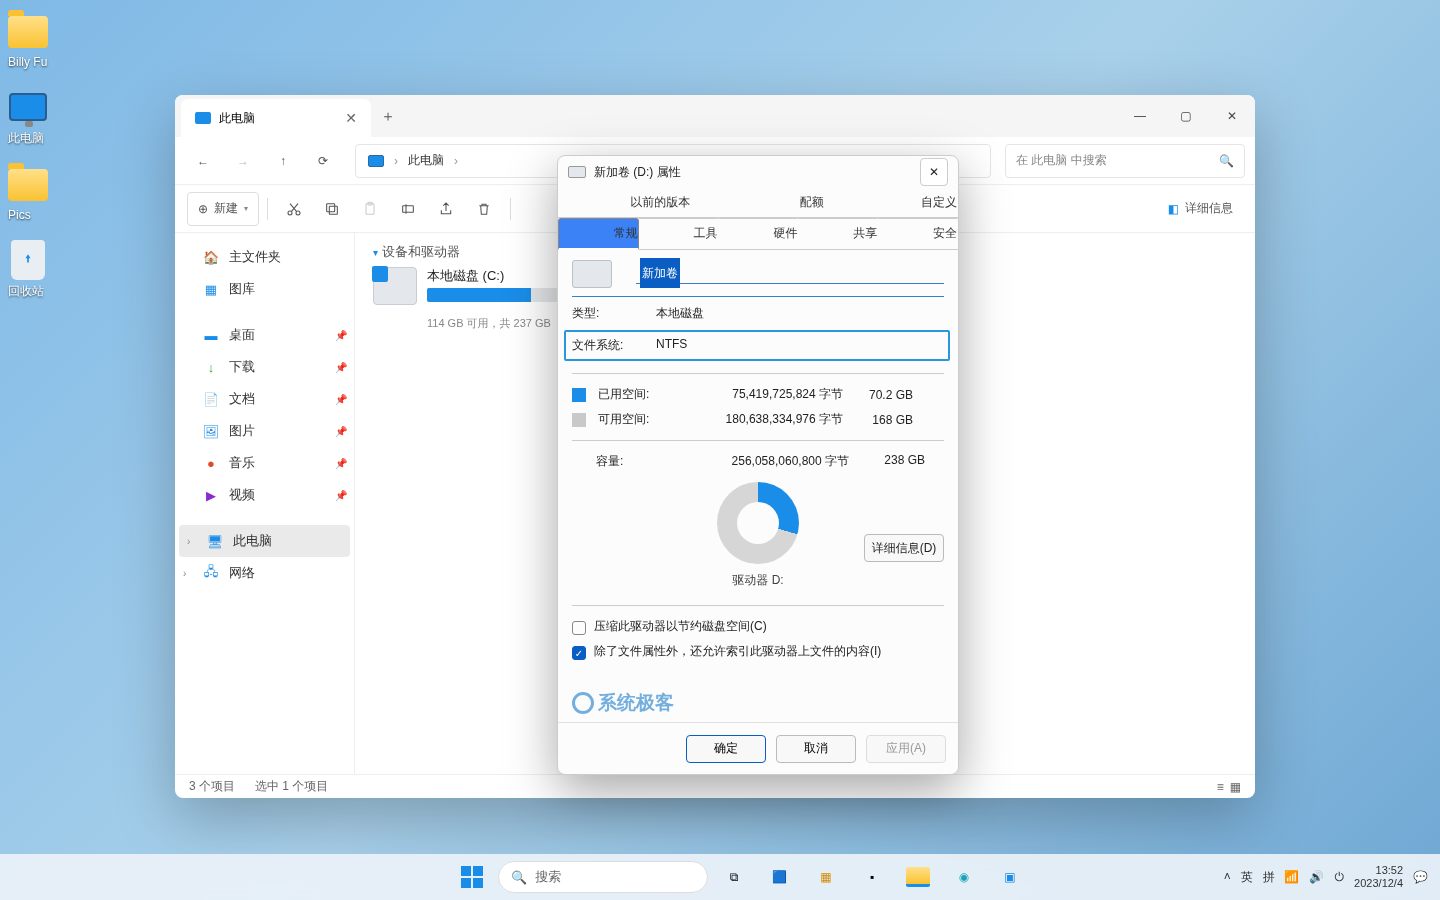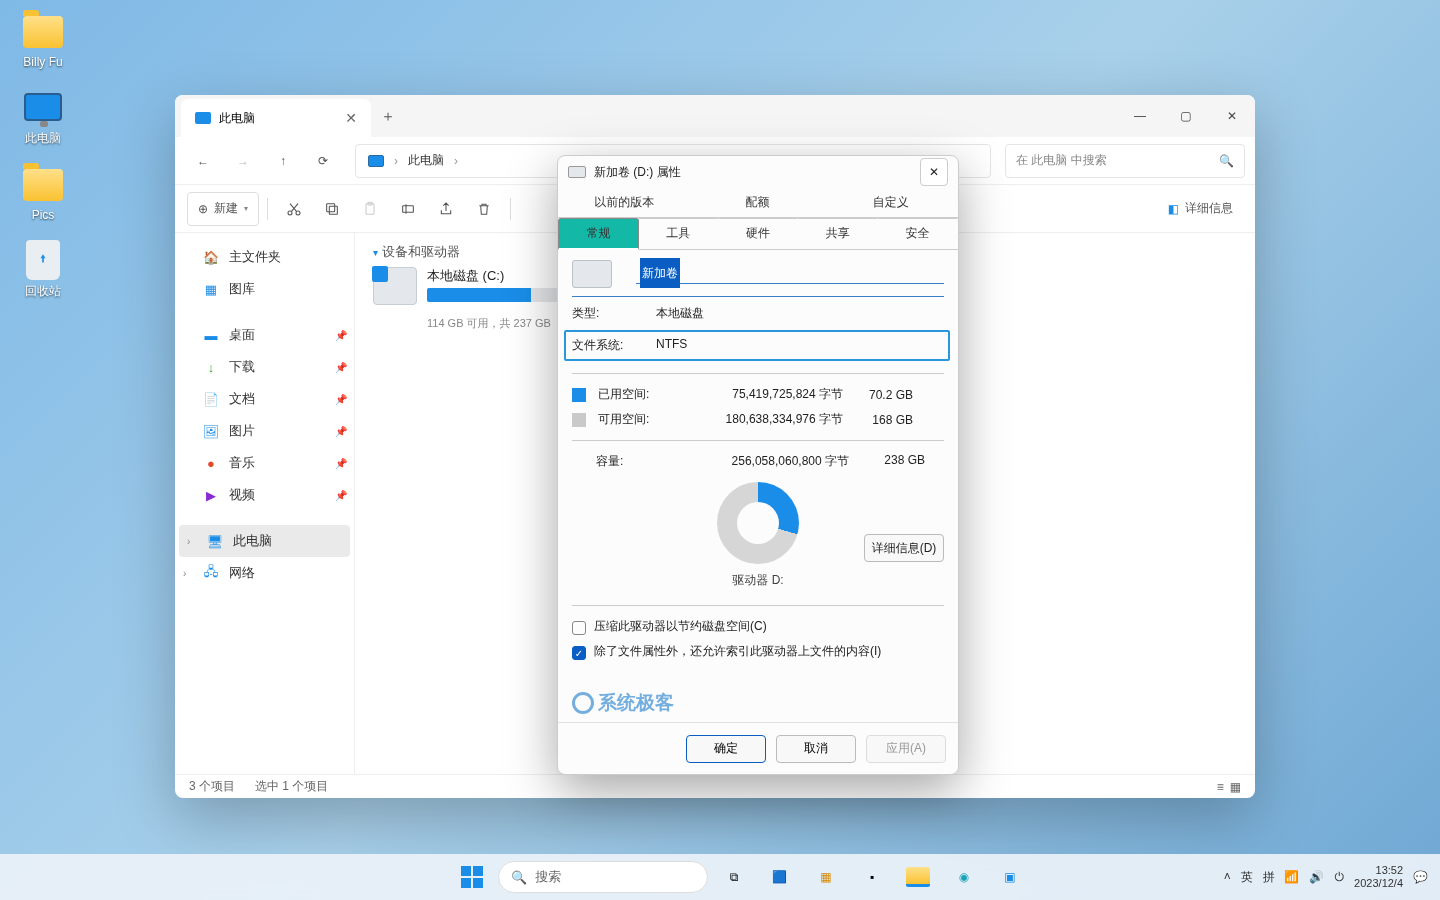--- a/index.html
+++ b/index.html
@@ -1,20 +1,20 @@
 <!DOCTYPE html>
 <html><head>
 <meta charset="utf-8">
 <style>
 * { box-sizing: border-box; margin: 0; padding: 0; font-family: "Segoe UI", "Microsoft YaHei", sans-serif; }
 body { width: 1440px; height: 900px; overflow: hidden; background: linear-gradient(135deg,#7fb9e6 0%, #a8d0ea 50%, #6fa8d4 100%); position: relative; font-size: 12px; }
 
 
 .desktop-icons { position: absolute; top: 12px; left: 8px; width: 80px; }
-.desktop-icon { width: 70px; display:flex; flex-direction:column; align-items:center; gap:3px; margin-bottom: 18px; cursor:pointer;}
+.desktop-icon { width: 70px; display:flex; flex-direction:column; align-items:flex-start; gap:3px; margin-bottom: 18px; cursor:pointer;}
 .desktop-icon .ico { width:40px; height:40px; display:flex; align-items:center; justify-content:center;}
 .desktop-icon .lbl { color:#fff; font-size:12px; text-shadow:0 1px 2px rgba(0,0,0,.7); text-align:center;}
 .ico-folder { background:linear-gradient(#ffe089,#fac232); border-radius:4px; width:40px; height:32px; position:relative;}
 .ico-folder:before{content:"";position:absolute;top:-6px;left:0;width:16px;height:6px;background:#fac232;border-radius:3px 3px 0 0;}
 .ico-monitor{ width:38px;height:28px;background:#1a8de8;border:2px solid #2a5d8f;border-radius:4px; position:relative;}
 .ico-monitor:after{content:"";position:absolute;bottom:-8px;left:14px;width:8px;height:6px;background:#888;border-radius:2px;}
 .ico-recycle{width:34px;height:40px;background:#e8eef2;border-radius:4px 4px 6px 6px;position:relative;display:flex;align-items:center;justify-content:center;}
 .ico-recycle svg{width:20px;height:20px;}
 
 
@@ -61,23 +61,23 @@
 .statusbar{height:24px;border-top:1px solid #eee;display:flex;align-items:center;gap:20px;padding:0 14px;color:#666;font-size:12px;}
 .statusbar .viewctrl{margin-left:auto;display:flex;gap:6px;}
 
 
 .props{position:absolute;left:557px;top:155px;width:402px;height:620px;background:#fcfcfc;border:1px solid #ccc;border-radius:8px;box-shadow:0 16px 50px rgba(0,0,0,.35);display:flex;flex-direction:column;z-index:50;}
 .props-title{height:32px;display:flex;align-items:center;gap:8px;padding:16px 10px;font-size:12px;color:#222;}
 .props-title .dico2{width:18px;height:12px;background:#e4e8ec;border:1px solid #999;border-radius:2px;}
 .props-title .x{margin-left:auto;width:28px;height:28px;display:flex;align-items:center;justify-content:center;border:1px solid #ccc;border-radius:4px;font-size:12px;cursor:pointer;background:#fff;}
 .tabrows{display:flex;flex-direction:column;}
 .tabrow{display:flex;border-bottom:1px solid #ccc;}
-.tabrow .ptab{flex:1;text-align:center;padding:6px 0;font-size:12px;color:#333;border-right:1px solid transparent;}
+.tabrow .ptab{flex:1;text-align:right;padding:6px 0;font-size:12px;color:#333;border-right:1px solid transparent;}
 .tabrow2 .ptab{border-top:1px solid #ccc;}
-.ptab.active{background:#14b8a6;border:1px solid #888;border-bottom:2px solid #fff;margin-bottom:-1px;border-radius:3px 3px 0 0;}
+.ptab.active{background:#3b82f6;border:1px solid #888;border-bottom:2px solid #fff;margin-bottom:-1px;border-radius:3px 3px 0 0;}
 .props-body{flex:1;padding:10px 14px 6px;display:flex;flex-direction:column;gap:8px;font-size:12px;color:#222;}
 .name-row{display:flex;align-items:center;gap:24px;border-bottom:1px solid #3a7dc8;padding-bottom:8px;}
 .name-row .dico3{width:40px;height:28px;background:#e4e8ec;border:1px solid #b8c0c8;border-radius:3px;}
 .name-row .name-inp{flex:1;height:20px;border:none;border-bottom:1px solid #3a7dc8;padding:1px 4px;}
 .name-row .name-inp .sel{background:#0a5dc2;color:#fff;padding:8px 2px;}
 .kv{display:grid;grid-template-columns:84px 1fr;row-gap:4px;font-size:12px;}
 .kv .k{color:#222;}
 .fs-highlight{border:2px solid #2a97dd;padding:5px 6px;border-radius:2px;margin-left:-8px;margin-right:-6px;}
 .hr{border-top:1px solid #ccc;margin:4px 0;}
 .space{display:grid;grid-template-columns:16px 80px 155px 60px;gap:8px 10px;align-items:center;font-size:12px;}

